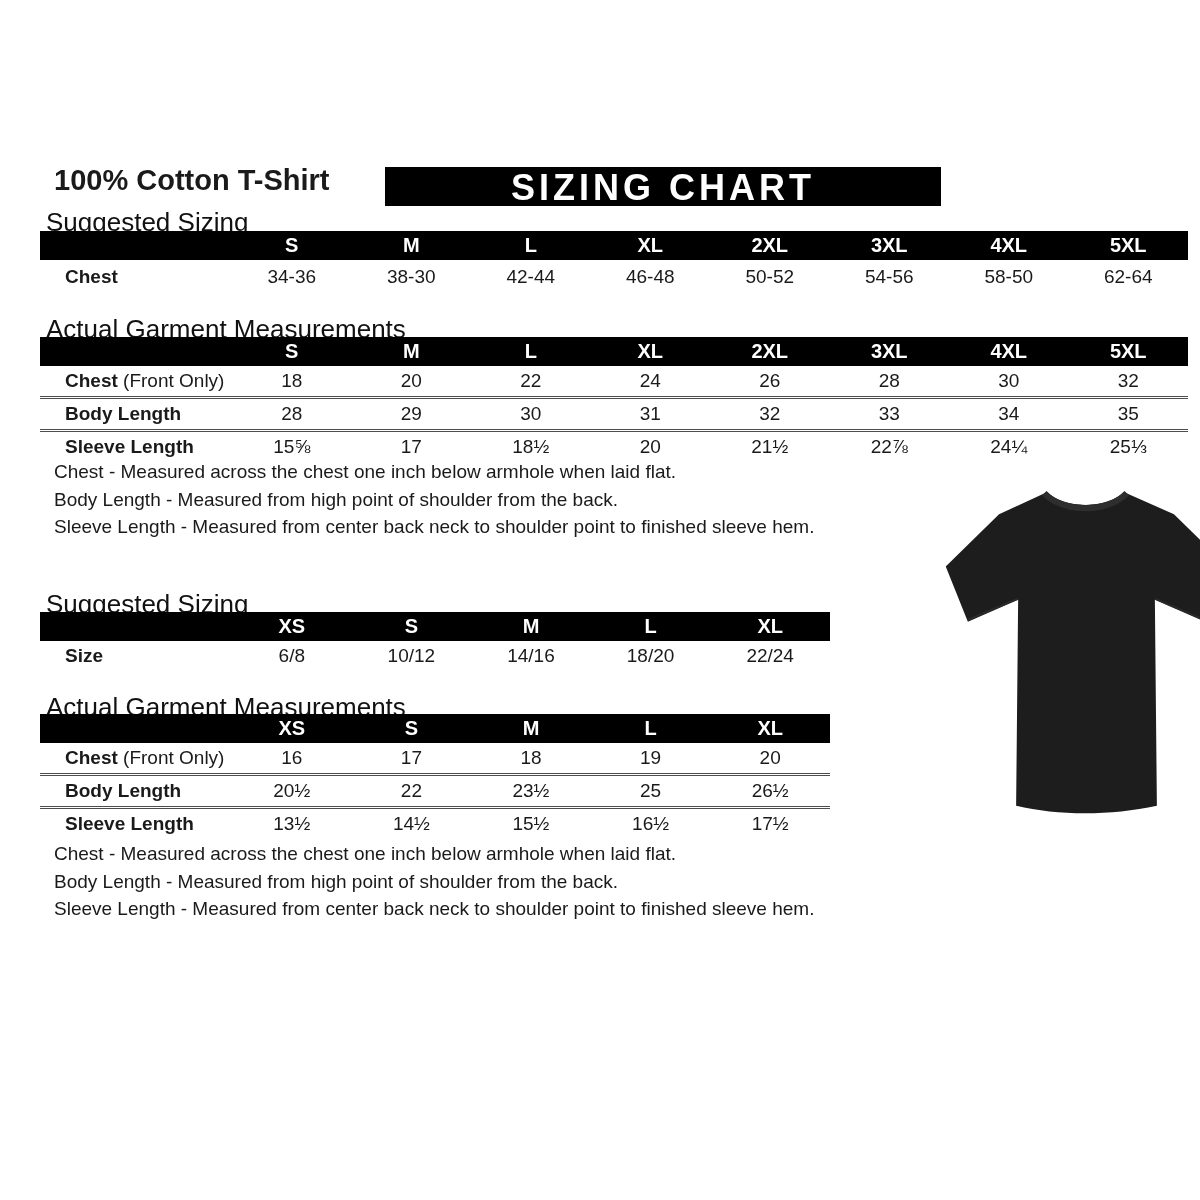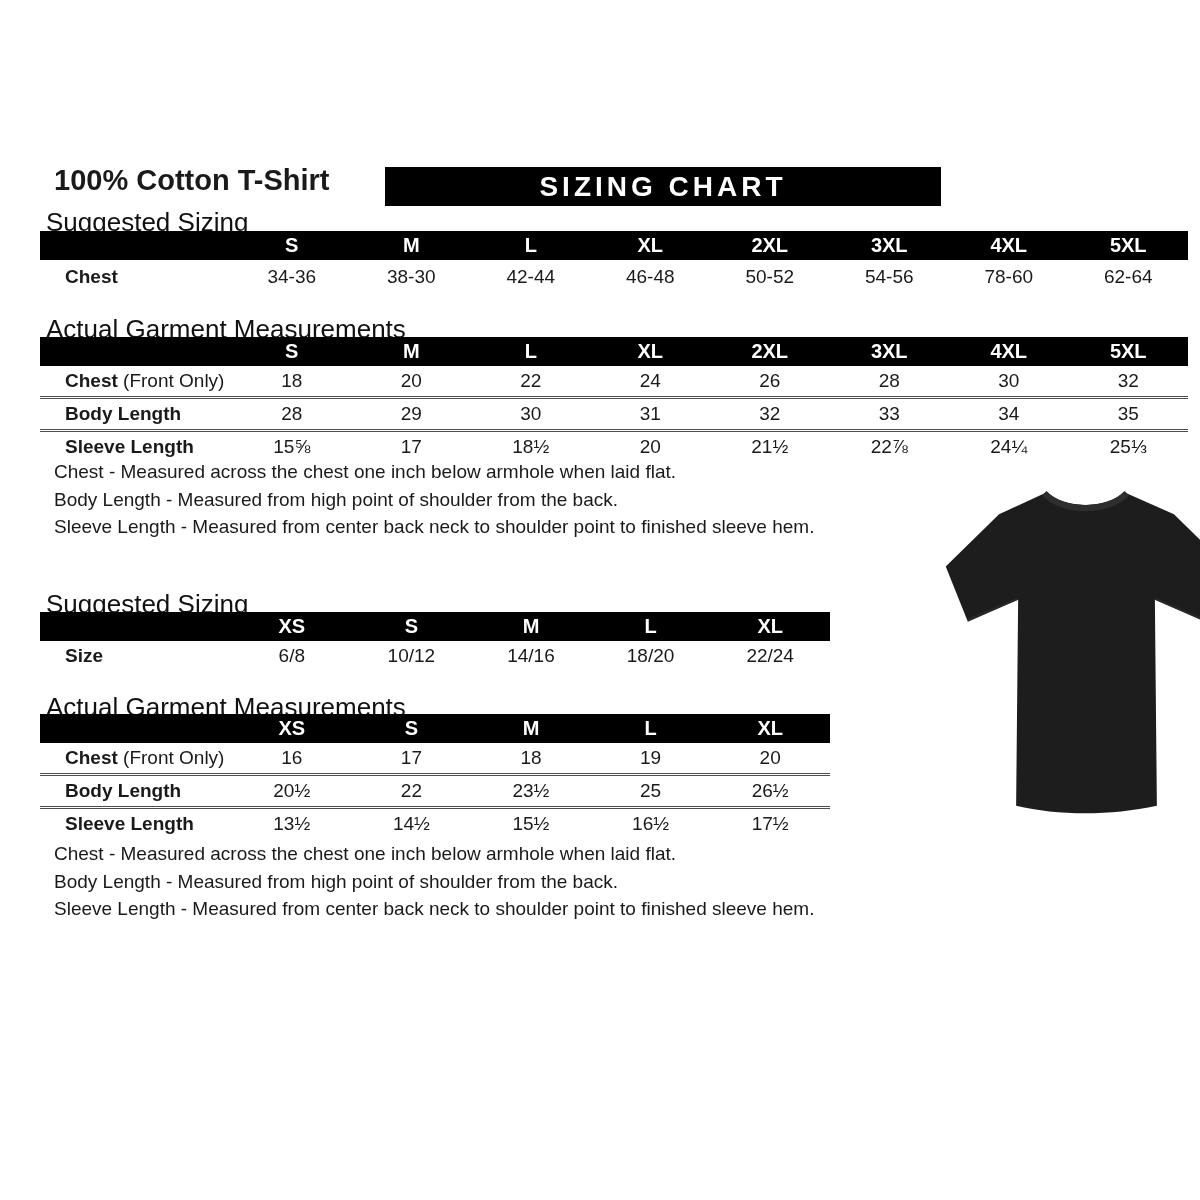--- a/index.html
+++ b/index.html
@@ -6,22 +6,22 @@
   .canvas{
     position:relative;width:1200px;height:1032px;background:#ffffff;
     font-family:Liberation Sans, sans-serif;color:#1a1a1a;overflow:hidden;margin-left:40px;
   }
   .section-title{position:absolute;font-size:29px;font-weight:700;white-space:nowrap;}
   #adult-title{left:14px;top:164px;}
   #youth-title{left:5px;top:545px;}
 
   .bar{
     position:absolute;left:345px;top:167px;width:556px;height:39px;background:#000;
-    color:#fff;display:flex;align-items:center;justify-content:center;
-    font-weight:700;font-size:28px;letter-spacing:4px;
+    color:#fff;display:flex;justify-content:center;
+    font-weight:700;font-size:36px;letter-spacing:4px;
   }
 
   .sub{position:absolute;font-size:26px;color:#111;white-space:nowrap;}
   #adult-sug-label{left:6px;top:207px;}
   #adult-act-label{left:6px;top:314px;}
   #youth-sug-label{left:6px;top:589px;}
   #youth-act-label{left:6px;top:692px;}
 
   .sizetable{position:absolute;}
   #adult-sug-table{left:0;top:231px;width:1148px;}
@@ -73,21 +73,21 @@
         <div class="t-cell">5XL</div>
       </div>
       <div class="t-row t-data">
         <div class="t-cell t-label">Chest</div>
         <div class="t-cell">34-36</div>
         <div class="t-cell">38-30</div>
         <div class="t-cell">42-44</div>
         <div class="t-cell">46-48</div>
         <div class="t-cell">50-52</div>
         <div class="t-cell">54-56</div>
-        <div class="t-cell">78-60</div>
+        <div class="t-cell">58-50</div>
         <div class="t-cell">62-64</div>
       </div>
     </div>
 
   <div class="sub" id="adult-act-label">Actual Garment Measurements</div>
 
   <div class="sizetable actual" id="adult-act-table">
       <div class="t-row t-head">
         <div class="t-cell t-label"></div>
         <div class="t-cell">S</div>

